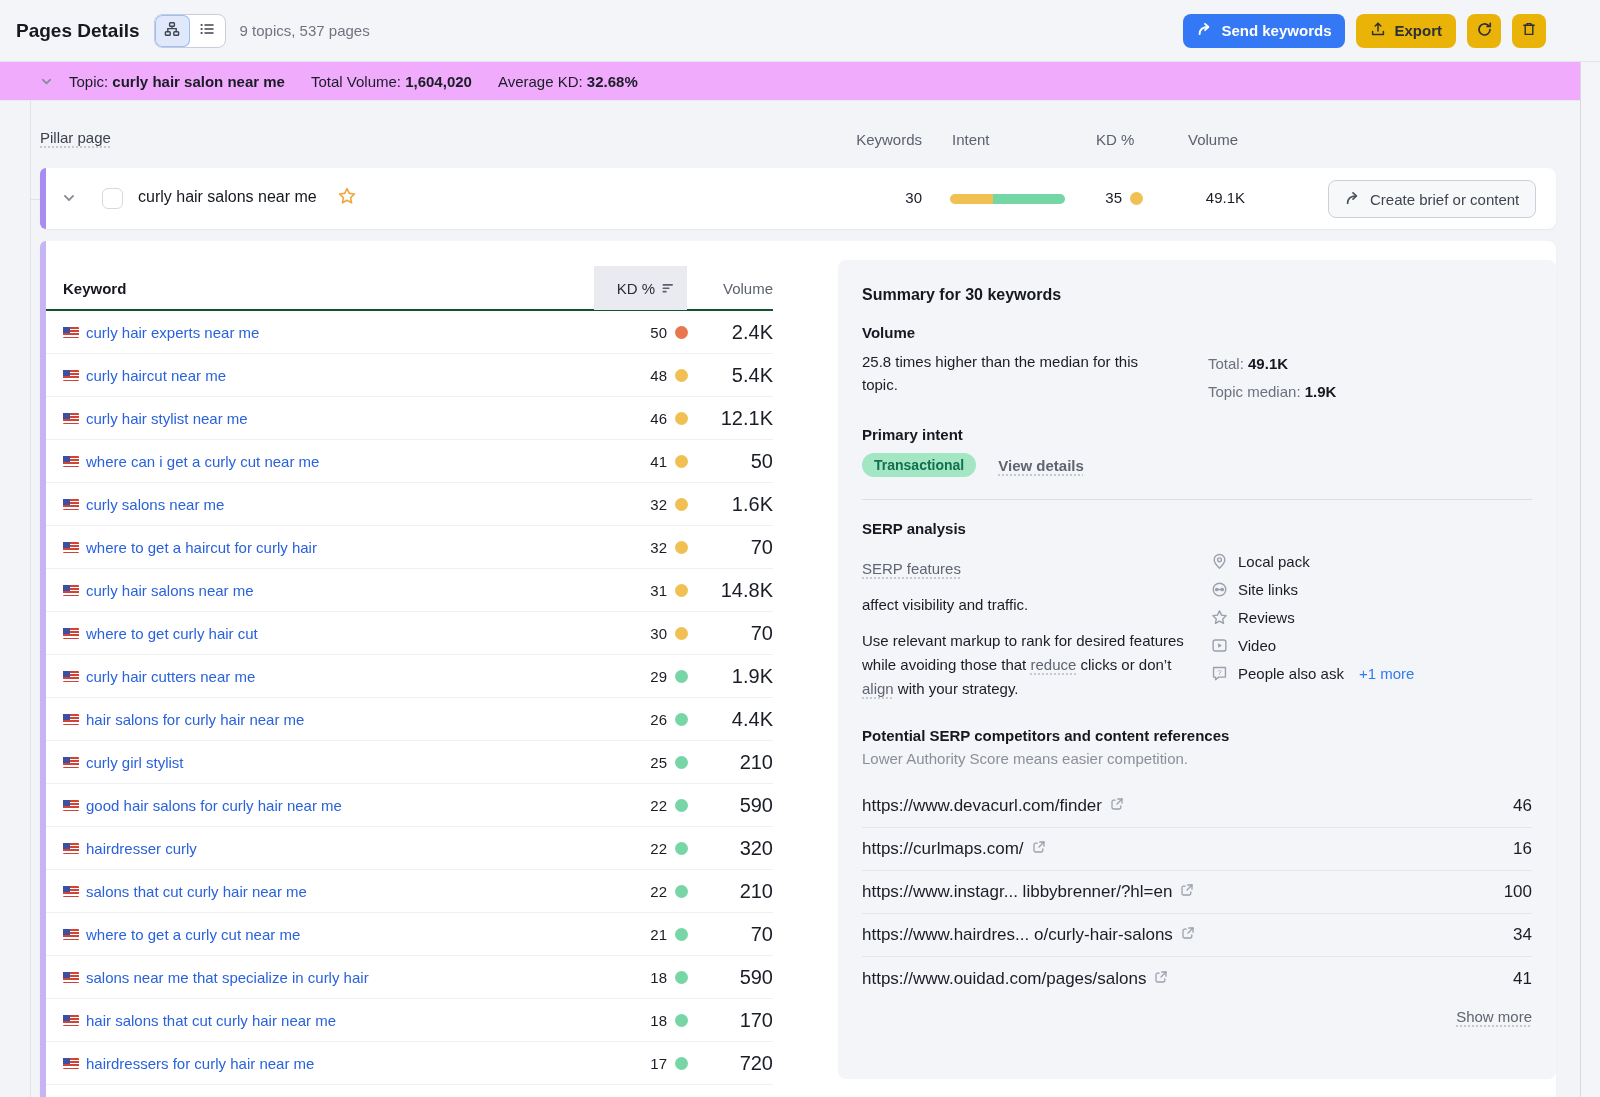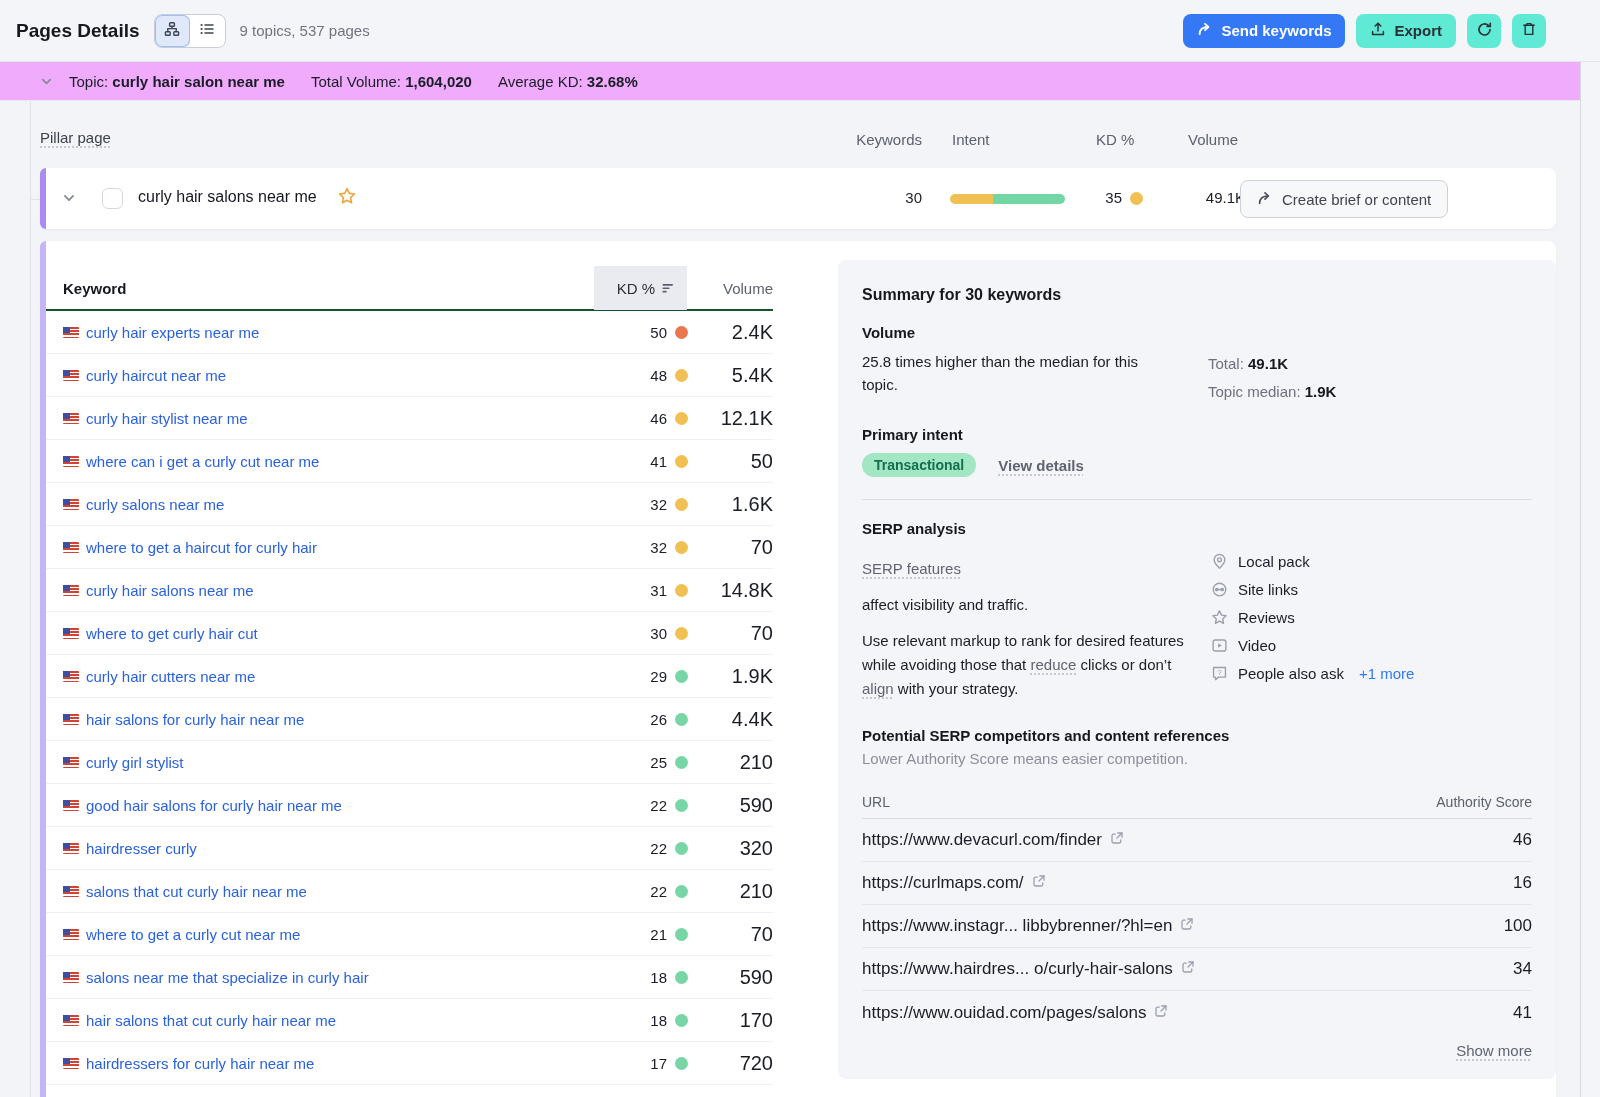--- a/index.html
+++ b/index.html
@@ -25,21 +25,21 @@
   .seg-btn { width:35px; height:32px; display:flex; align-items:center; justify-content:center; cursor:pointer; }
   .seg-btn.active { background:#dfe9fb; box-shadow:inset 0 0 0 1px #9dbef5; border-radius:7px; }
   .topbar .meta { margin-left:14px; font-size:15px; color:#70747f; }
   .topbar-actions { margin-left:auto; display:flex; gap:11px; align-items:center; }
   .btn {
     height:34px; border-radius:8px; display:inline-flex; align-items:center; gap:8px;
     font-size:15px; font-weight:600; padding:0 14px; cursor:pointer; border:none;
     font-family:inherit;
   }
   .btn-primary { background:#3478f6; color:#fff; }
-  .btn-gray { background:#5eead4; color:#2b2f38; }
+  .btn-gray { background:#eab308; color:#2b2f38; }
   .icon-btn { width:34px; height:34px; padding:0; justify-content:center; }
 
   
   .topicbar {
     position:absolute; top:62px; left:0; right:20px; height:39px; background:#f0abfc;
     border-bottom:1px solid #e8eaef; display:flex; align-items:center; padding-left:40px;
     font-size:15px;
   }
   .topicbar .chev { margin-right:16px; cursor:pointer; display:flex; }
   .topic-group { margin-right:26px; color:#1a1d26; }
@@ -74,21 +74,21 @@
   .pillar-title { position:absolute; left:98px; top:20px; font-size:16px; color:#15181f; }
   .star { position:absolute; left:297px; top:18px; cursor:pointer; line-height:0; }
   .pv-keywords { position:absolute; left:800px; width:82px; top:21px; text-align:right; font-size:15px; }
   .intent-bar { position:absolute; left:910px; top:26px; width:115px; height:10px; border-radius:5px; overflow:hidden; display:flex; }
   .intent-bar div { height:100%; }
   .pv-kd { position:absolute; left:1040px; width:42px; top:21px; text-align:right; font-size:15px; }
   .kd-dot { width:13px; height:13px; border-radius:50%; display:inline-block; }
   .pv-kd-dot { position:absolute; left:1090px; top:24px; }
   .pv-volume { position:absolute; left:1120px; width:85px; top:21px; text-align:right; font-size:15px; }
   .brief-btn {
-    position:absolute; left:1200px; top:12px; height:38px; padding:0 16px; border-radius:8px;
+    position:absolute; left:1288px; top:12px; height:38px; padding:0 16px; border-radius:8px;
     background:#f7f8fa; border:1px solid #ccd0da; color:#3f4450; font-size:15px;
     display:inline-flex; align-items:center; gap:9px; cursor:pointer; font-family:inherit;
   }
 
   
   .main-card {
     position:absolute; left:40px; right:24px; top:140px; bottom:0; background:#fff;
     border-radius:8px 8px 0 0; box-shadow:0 1px 2px rgba(20,24,40,.05);
   }
   .main-card::before { content:""; position:absolute; left:0; top:0; bottom:0; width:6px; background:#c6b4f4; border-radius:8px 0 0 0; }
@@ -565,24 +565,20 @@
     <span class="more-link" style="display: inline;">+1 more</span>
   </div>
 </div>
           </div>
         </div>
 
         <div class="sum-section" style="margin-top:26px;">
           <h4>Potential SERP competitors and content references</h4>
           <p class="comp-sub">Lower Authority Score means easier competition.</p>
           <div class="comp-table">
-            <div class="comp-head">
-              <span class="cu">URL</span>
-              <span class="cs">Authority Score</span>
-            </div>
             <div>
   <div class="comp-row">
     <span class="comp-url">
       <span>https://www.devacurl.com/finder</span>
       <span>
         <svg width="14" height="14" viewBox="0 0 14 14">
                         <g fill="none" stroke="#9aa0ad" stroke-width="1.3" stroke-linecap="round" stroke-linejoin="round">
                           <path d="M5.2 3.2H3.4A1.4 1.4 0 0 0 2 4.6v6A1.4 1.4 0 0 0 3.4 12h6A1.4 1.4 0 0 0 10.8 10.6V8.8"></path>
                           <path d="M7.8 2H12v4.2"></path>
                           <path d="M12 2L7 7"></path>

